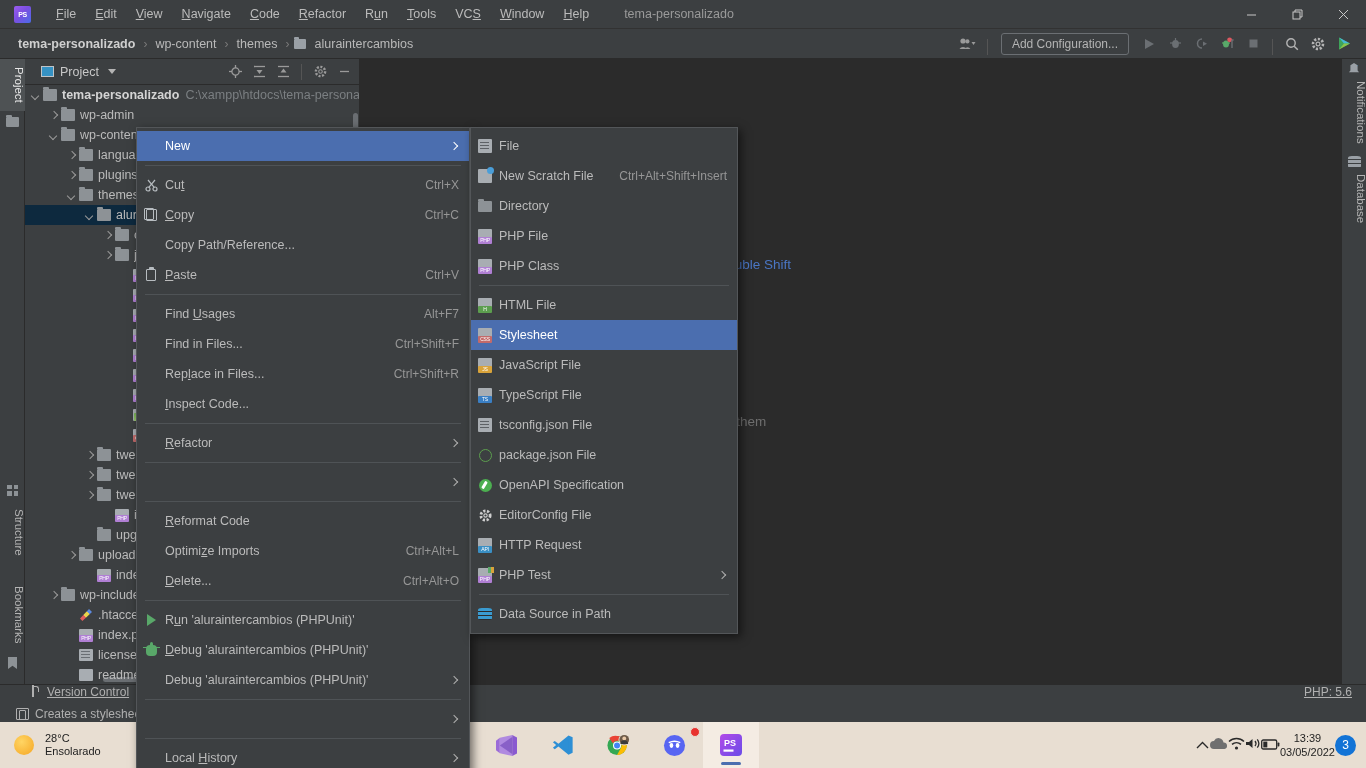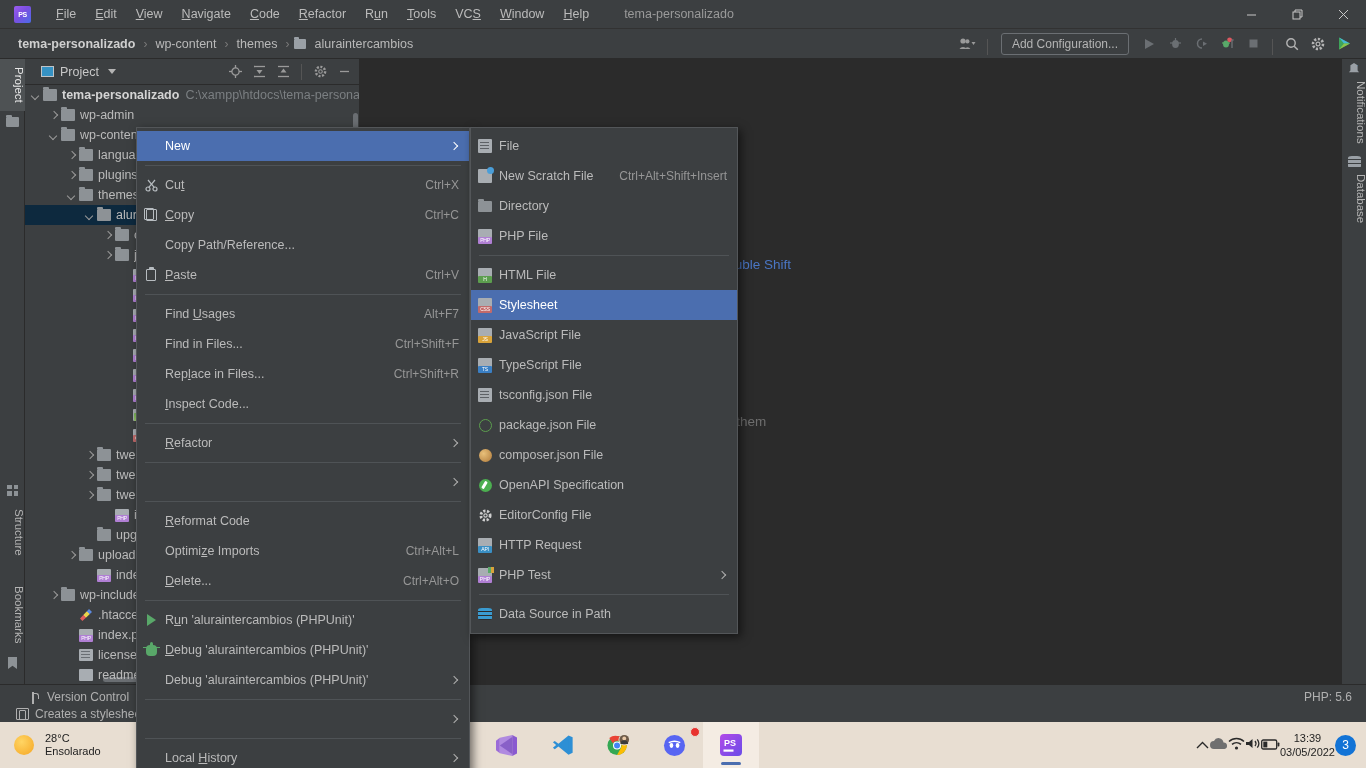--- a/index.html
+++ b/index.html
@@ -297,21 +297,21 @@
     background:#b07fd4;color:#fff;font-size:5px;line-height:7px;text-align:center;border-radius:1px;}
   .g-phptest::before{content:"";position:absolute;right:-2px;top:-1px;width:6px;height:6px;
     background:linear-gradient(90deg,#59a869 50%,#d9a33a 50%);}
 
   
   #statusbar {
     position:absolute; left:0; top:684px; width:1366px; height:38px;
     background:#3c3f41; border-top:1px solid #2b2b2b;
     font-size:12px; color:#b0b0b0;
   }
-  .sb-row1 { height:19px; display:flex; align-items:flex-end; padding-left:30px; }
+  .sb-row1 { height:19px; display:flex; align-items:flex-start; padding-left:30px;text-decoration:underline; }
   .sb-row2 { height:19px; display:flex; align-items:center; padding-left:8px; }
   .vcs-ico{width:12px;height:12px;margin-right:5px;position:relative;}
   .vcs-ico::before{content:"";position:absolute;left:2px;top:0;width:1.6px;height:12px;background:#b0b0b0;}
   .vcs-ico::after{content:"";position:absolute;left:2px;top:1px;width:6px;height:5px;
     border-top:1.6px solid #b0b0b0;border-right:1.6px solid #b0b0b0;border-radius:0 3px 0 0;}
   .doc-ico{width:13px;height:12px;border:1.4px solid #b0b0b0;border-radius:1px;margin:0 6px 0 8px;position:relative;}
   .doc-ico::after{content:"";position:absolute;left:2px;top:1px;width:5px;height:8px;border:1.4px solid #b0b0b0;border-radius:1px;}
   .sb-right{margin-left:auto;margin-right:14px;color:#b0b0b0;}
 
   
@@ -872,20 +872,26 @@
         </span>
       </span>
     <span class="mlabel">Directory</span>
   </div>
   <div class="mrow">
     <span class="mico">
         <span class="g g-lang t-php" data-tag="PHP"></span>
       </span>
     <span class="mlabel">PHP File</span>
   </div>
+  <div class="mrow">
+    <span class="mico">
+        <span class="g g-lang t-php" data-tag="PHP"></span>
+      </span>
+    <span class="mlabel">PHP Class</span>
+  </div>
   <div class="msep"></div>
 
   <div class="mrow">
     <span class="mico">
         <span class="g g-lang t-html" data-tag="H"></span>
       </span>
     <span class="mlabel">HTML File</span>
   </div>
   <div class="mrow hl">
     <span class="mico">
@@ -909,26 +915,20 @@
     <span class="mico">
         <span class="g g-file"></span>
       </span>
     <span class="mlabel">tsconfig.json File</span>
   </div>
   <div class="mrow">
     <span class="mico">
         <span class="g-round g-pkg"></span>
       </span>
     <span class="mlabel">package.json File</span>
-  </div>
-  <div class="mrow">
-    <span class="mico">
-        <span class="g-composer"></span>
-      </span>
-    <span class="mlabel">composer.json File</span>
   </div>
   <div class="mrow">
     <span class="mico">
         <span class="g-openapi"></span>
       </span>
     <span class="mlabel">OpenAPI Specification</span>
   </div>
   <div class="mrow">
     <span class="mico">
       <svg width="13" height="13" viewBox="0 0 14 14">

